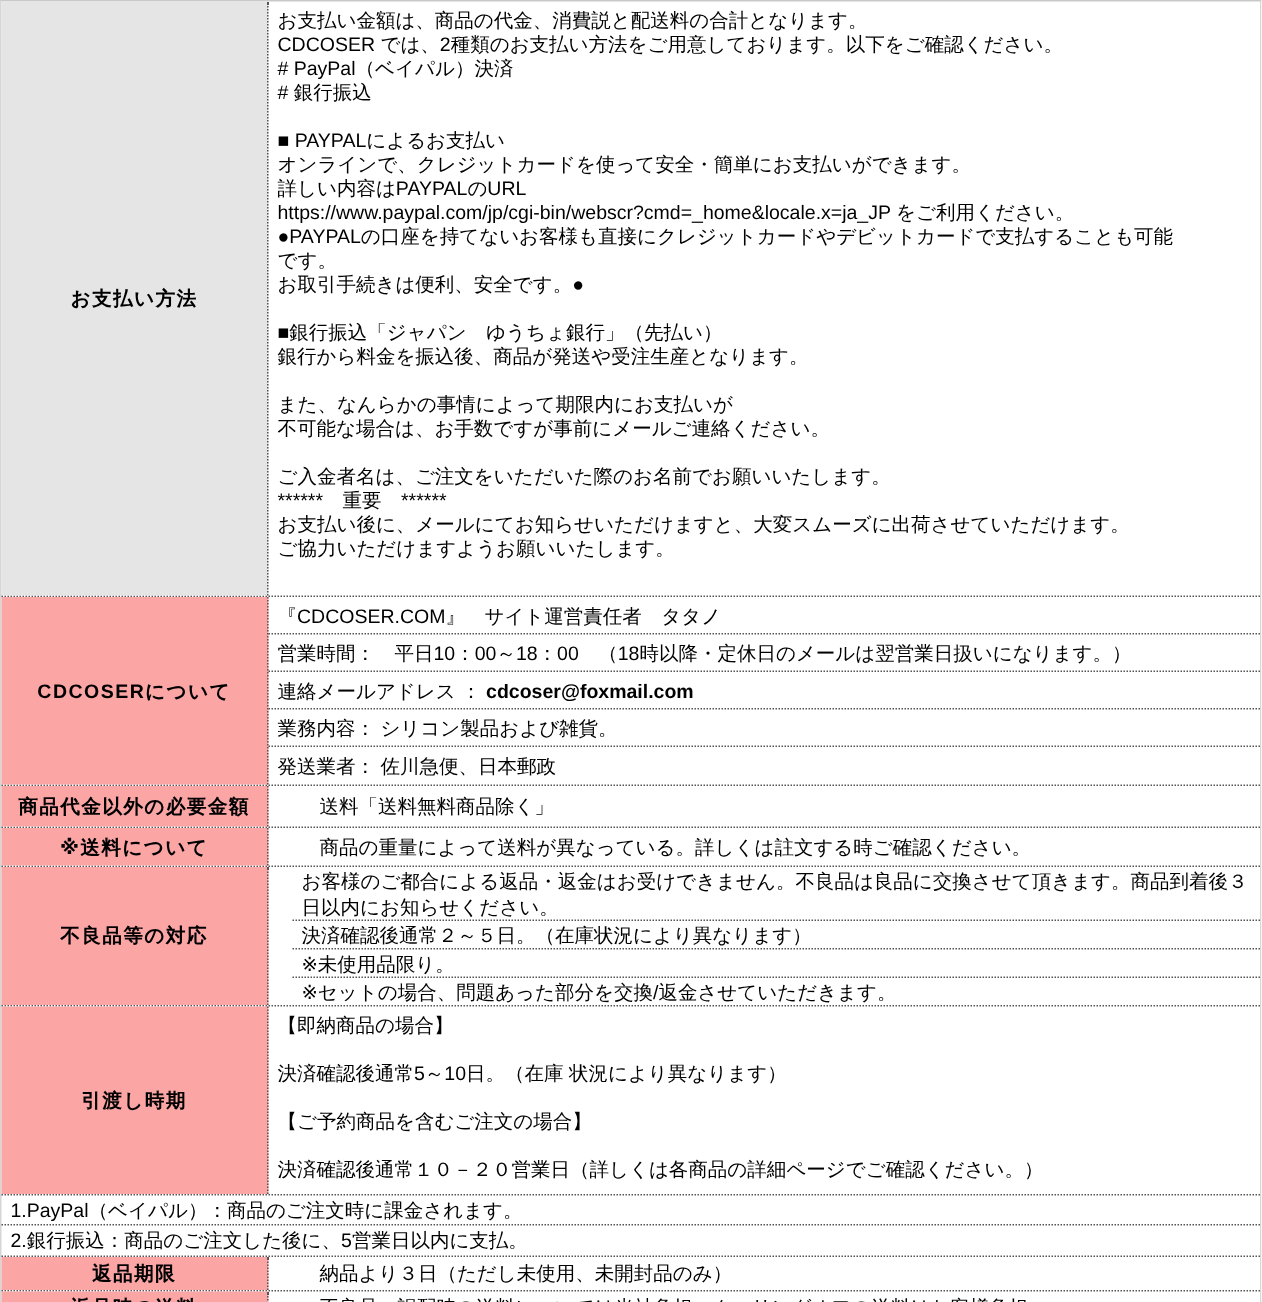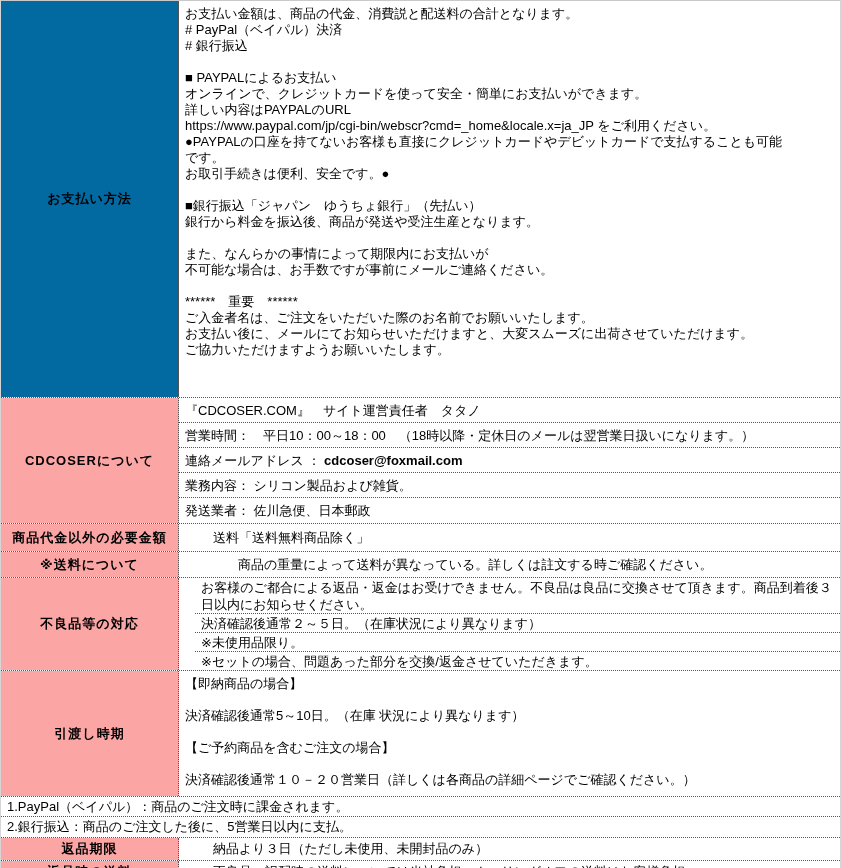--- a/index.html
+++ b/index.html
@@ -24,21 +24,21 @@
     width:178px; min-width:178px;
     box-sizing:border-box;
     background:#fca5a5;
     display:flex; align-items:center; justify-content:center;
     font-weight:bold;
     text-align:center;
     letter-spacing:1px;
     border-right:1px dotted #555;
     padding:2px;
   }
-  .hcell.white { background:#0369a1; }
+  .hcell.white { background:#e5e5e5; }
   .ccell { flex:1; min-width:0; box-sizing:border-box; }
   
   .linescell { padding:5px 6px 4px 6px; }
   .line { min-height:16px; line-height:16px; white-space:pre-wrap; }
   
   .subrow {
     display:block;
     box-sizing:border-box;
     border-bottom:1px dotted #555;
     padding:5px 6px 3px 6px;
@@ -52,55 +52,56 @@
   .single {
     display:flex; align-items:center;
     padding:2px 6px;
     line-height:16px;
     margin-left:28px;
   }
   .email { font-weight:bold; }
   .r1 { min-height:396px; }
   .r2 { min-height:125px; }
   .r3 { min-height:27px; }
-  .r4 { min-height:25px;gap:25px; }
+  .r4 { min-height:25px; }
   .r5 { min-height:85px; }
   .r6 { min-height:125px; }
   .r7 { min-height:40px; }
   .r8 { min-height:22px; }
   .r9 { min-height:20px; }
 </style>
 </head>
 <body>
 
 <div class="shop-table">
 
   <div class="row r1">
     <div class="hcell white">お支払い方法</div>
     <div class="ccell linescell">
         <div class="line">お支払い金額は、商品の代金、消費説と配送料の合計となります。</div>
+        <div class="line">CDCOSER では、2種類のお支払い方法をご用意しております。以下をご確認ください。</div>
         <div class="line"># PayPal（ベイパル）決済</div>
         <div class="line"># 銀行振込</div>
         <div class="line"></div>
         <div class="line">■ PAYPALによるお支払い</div>
         <div class="line">オンラインで、クレジットカードを使って安全・簡単にお支払いができます。</div>
         <div class="line">詳しい内容はPAYPALのURL</div>
         <div class="line">https://www.paypal.com/jp/cgi-bin/webscr?cmd=_home&amp;locale.x=ja_JP をご利用ください。</div>
         <div class="line">●PAYPALの口座を持てないお客様も直接にクレジットカードやデビットカードで支払することも可能</div>
         <div class="line">です。</div>
         <div class="line">お取引手続きは便利、安全です。●</div>
         <div class="line"></div>
         <div class="line">■銀行振込「ジャパン　ゆうちょ銀行」（先払い）</div>
         <div class="line">銀行から料金を振込後、商品が発送や受注生産となります。</div>
         <div class="line"></div>
         <div class="line">また、なんらかの事情によって期限内にお支払いが</div>
         <div class="line">不可能な場合は、お手数ですが事前にメールご連絡ください。</div>
         <div class="line"></div>
+        <div class="line">ご入金者名は、ご注文をいただいた際のお名前でお願いいたします。</div>
         <div class="line">******　重要　******</div>
-        <div class="line">ご入金者名は、ご注文をいただいた際のお名前でお願いいたします。</div>
         <div class="line">お支払い後に、メールにてお知らせいただけますと、大変スムーズに出荷させていただけます。</div>
         <div class="line">ご協力いただけますようお願いいたします。</div>
       </div>
   </div>
 
   <div class="row r2">
     <div class="hcell">CDCOSERについて</div>
     <div class="ccell">
       <div class="subrow">『CDCOSER.COM』　サイト運営責任者　タタノ</div>
       <div class="subrow">営業時間：　平日10：00～18：00　（18時以降・定休日のメールは翌営業日扱いになります。）</div>

